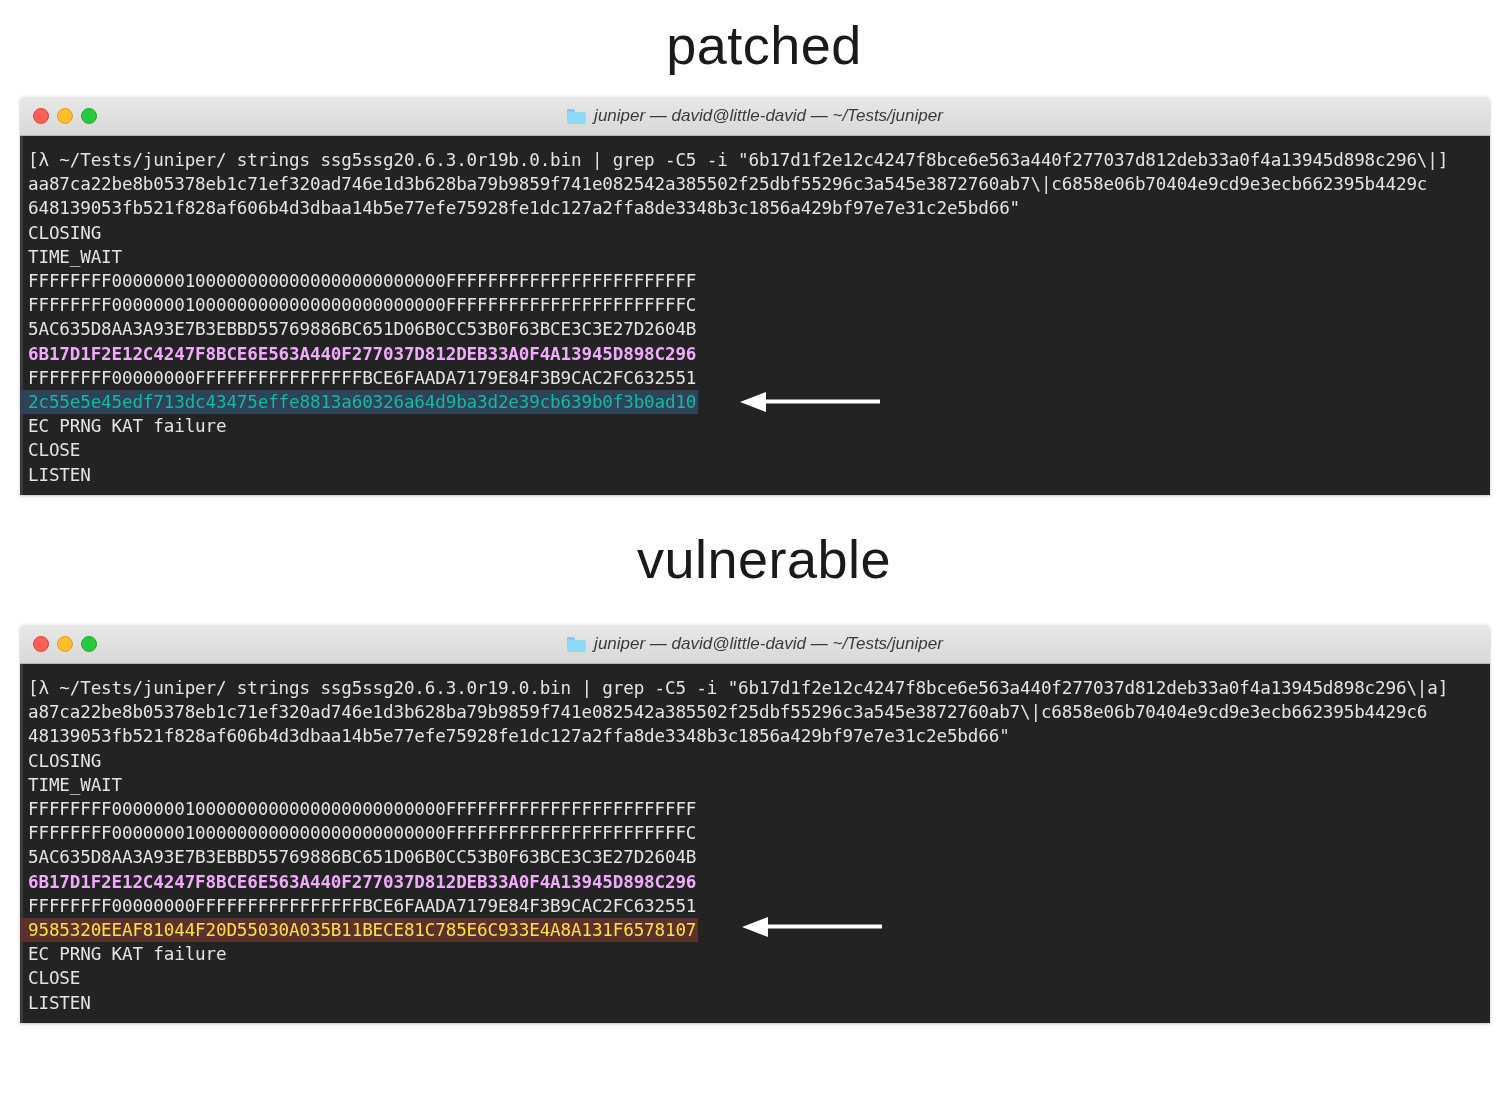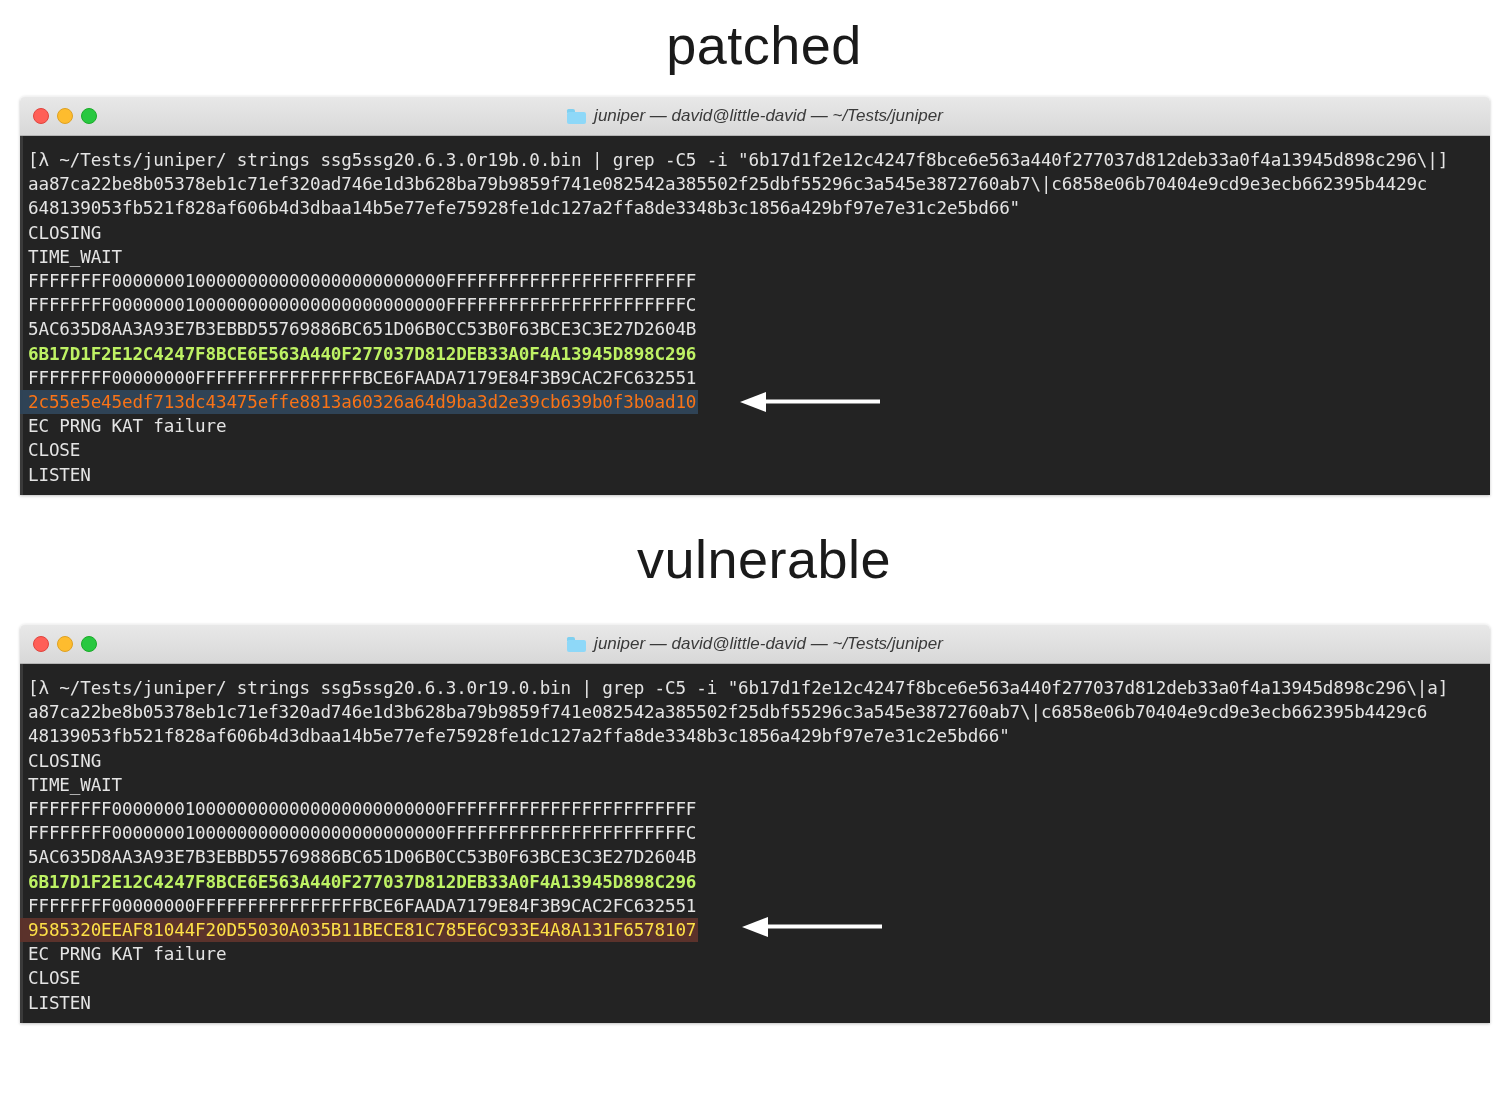--- a/index.html
+++ b/index.html
@@ -116,26 +116,26 @@
     font-family: "DejaVu Sans Mono", "Liberation Mono", monospace;
     font-size: 17.6px;
     line-height: 24.2px;
     color: #e4e4e4;
     white-space: pre;
     padding-left: 8px;
     letter-spacing: -0.15px;
     position: relative;
   }
   .term-line.pink {
-    color: #bef264;
+    color: #f0abfc;
     font-weight: bold;
   }
   .term-line.hl-blue {
     background: #2f4356;
-    color: #f97316;
+    color: #14b8a6;
     display: inline-block;
     padding-right: 2px;
   }
   .term-line.hl-red {
     background: #5b322b;
     color: #fde047;
     display: inline-block;
     padding-right: 2px;
   }
   .hl-row {

